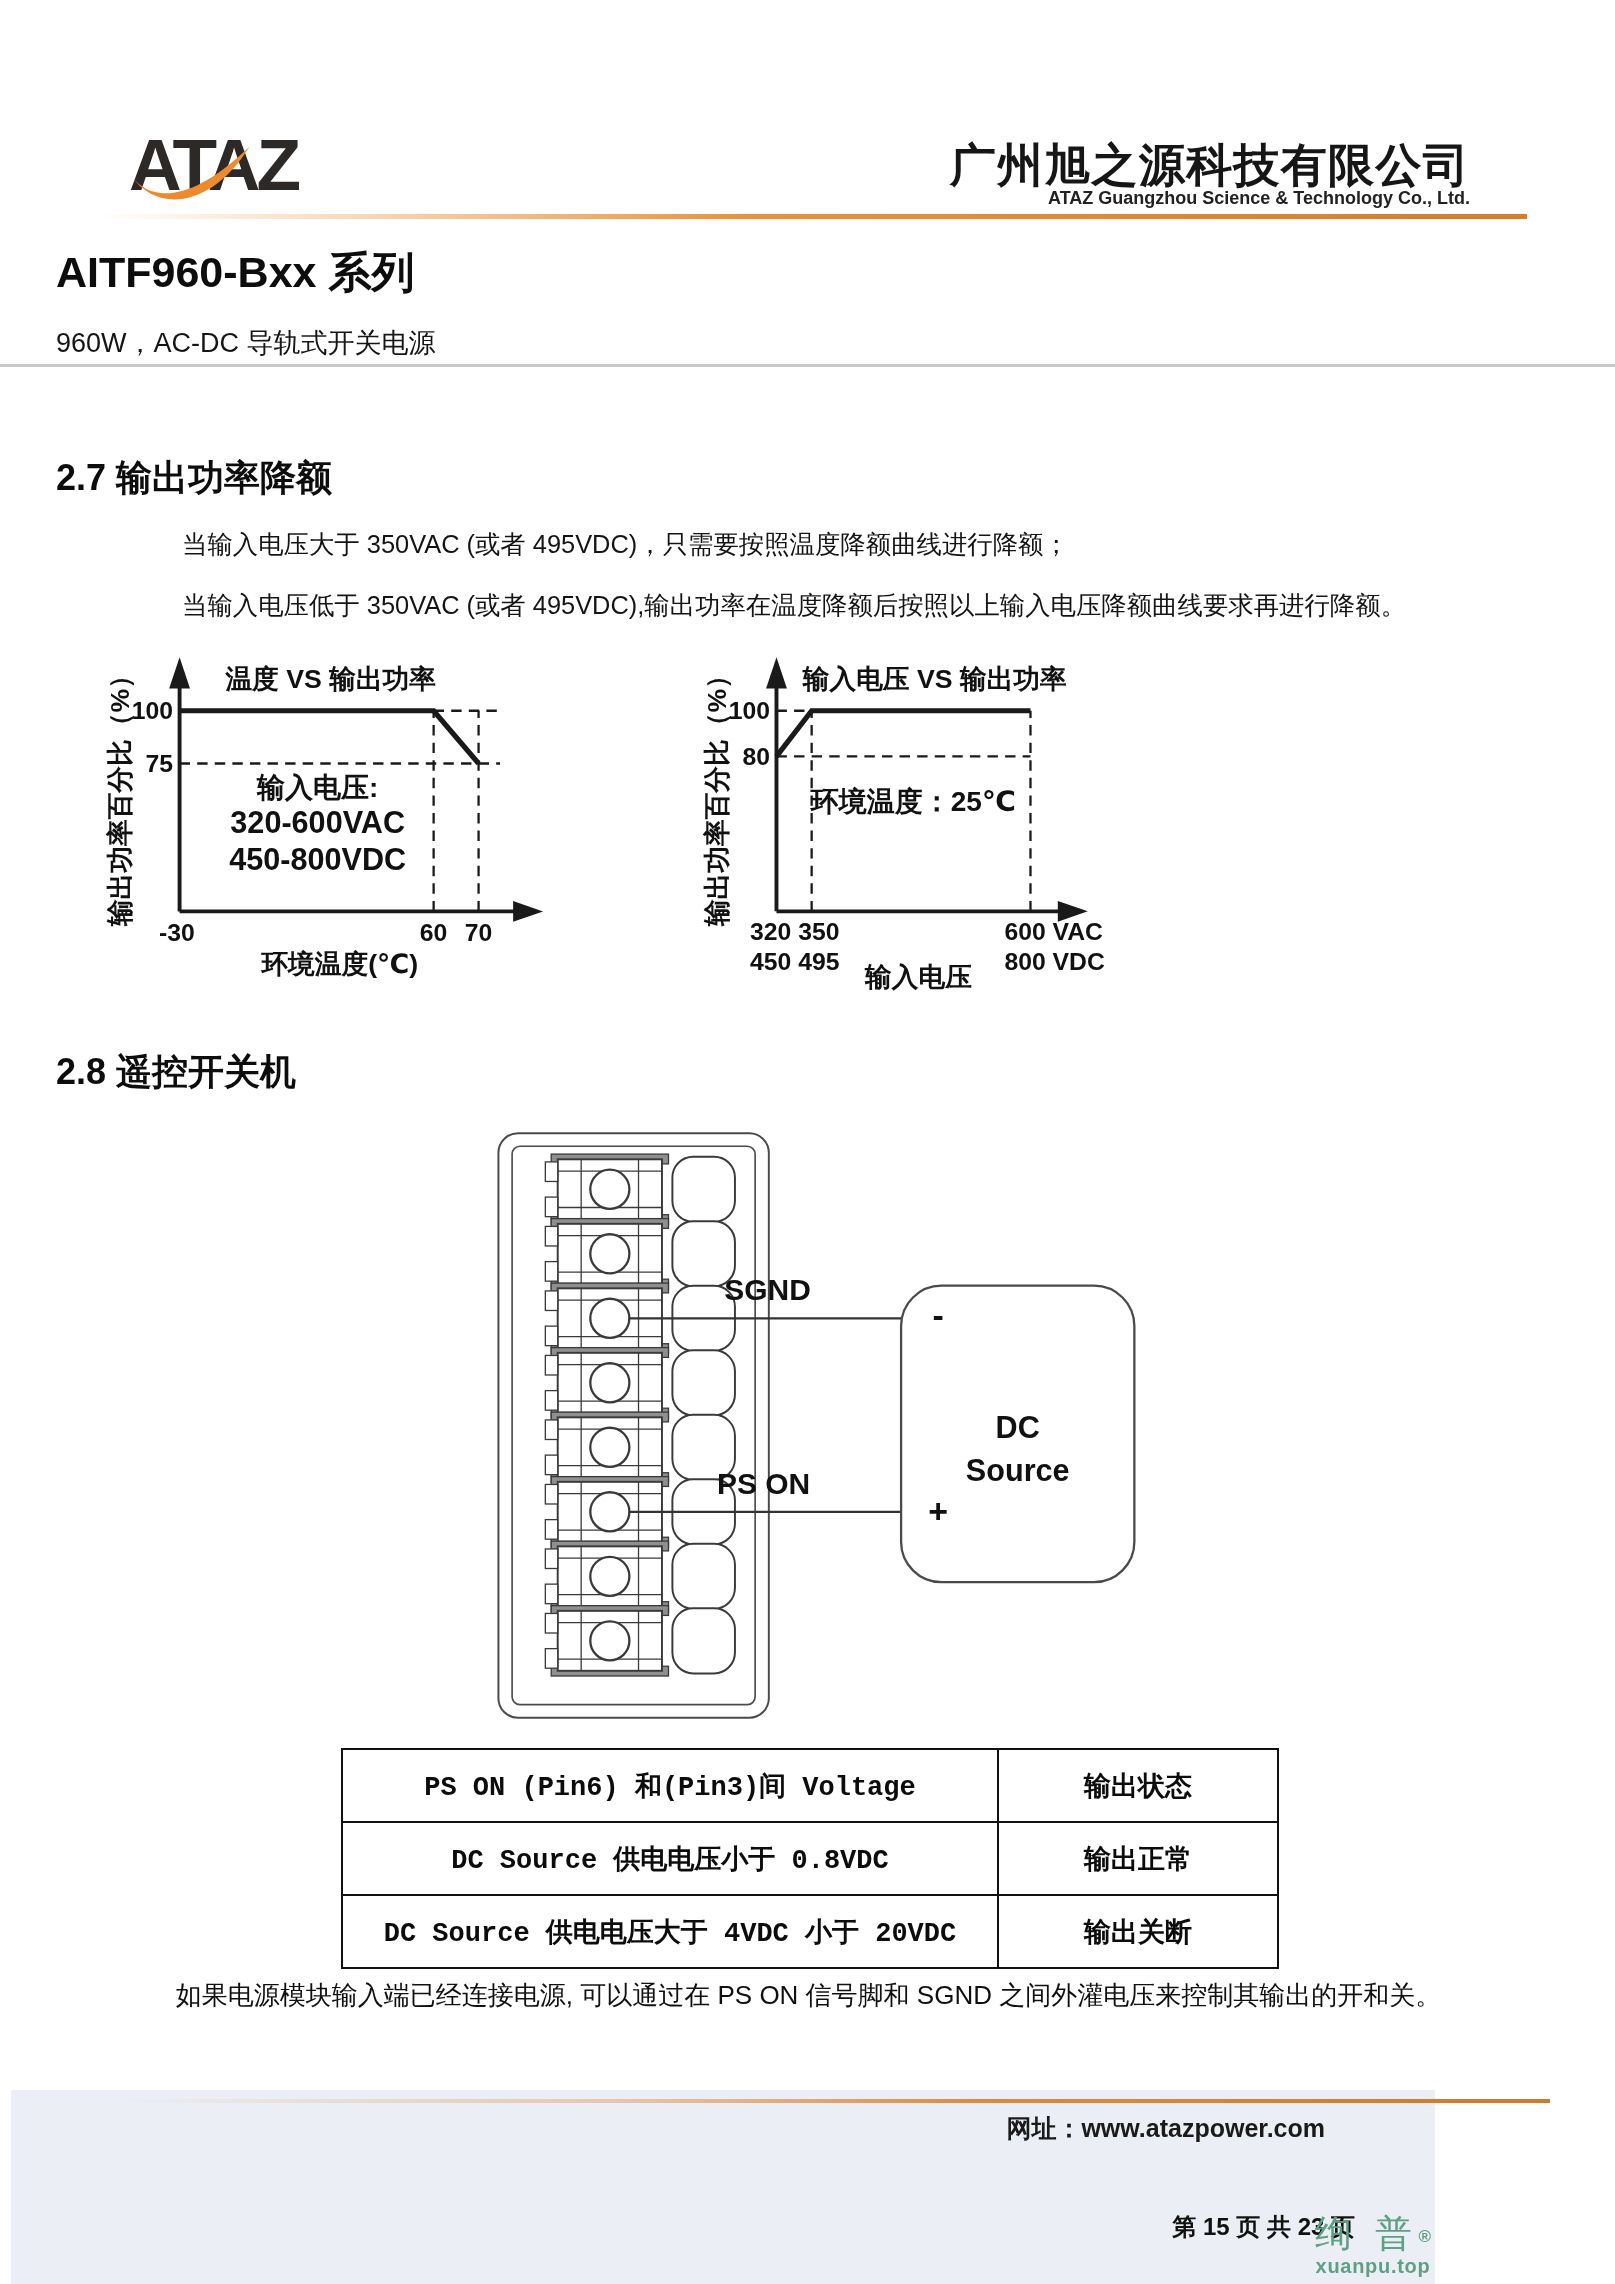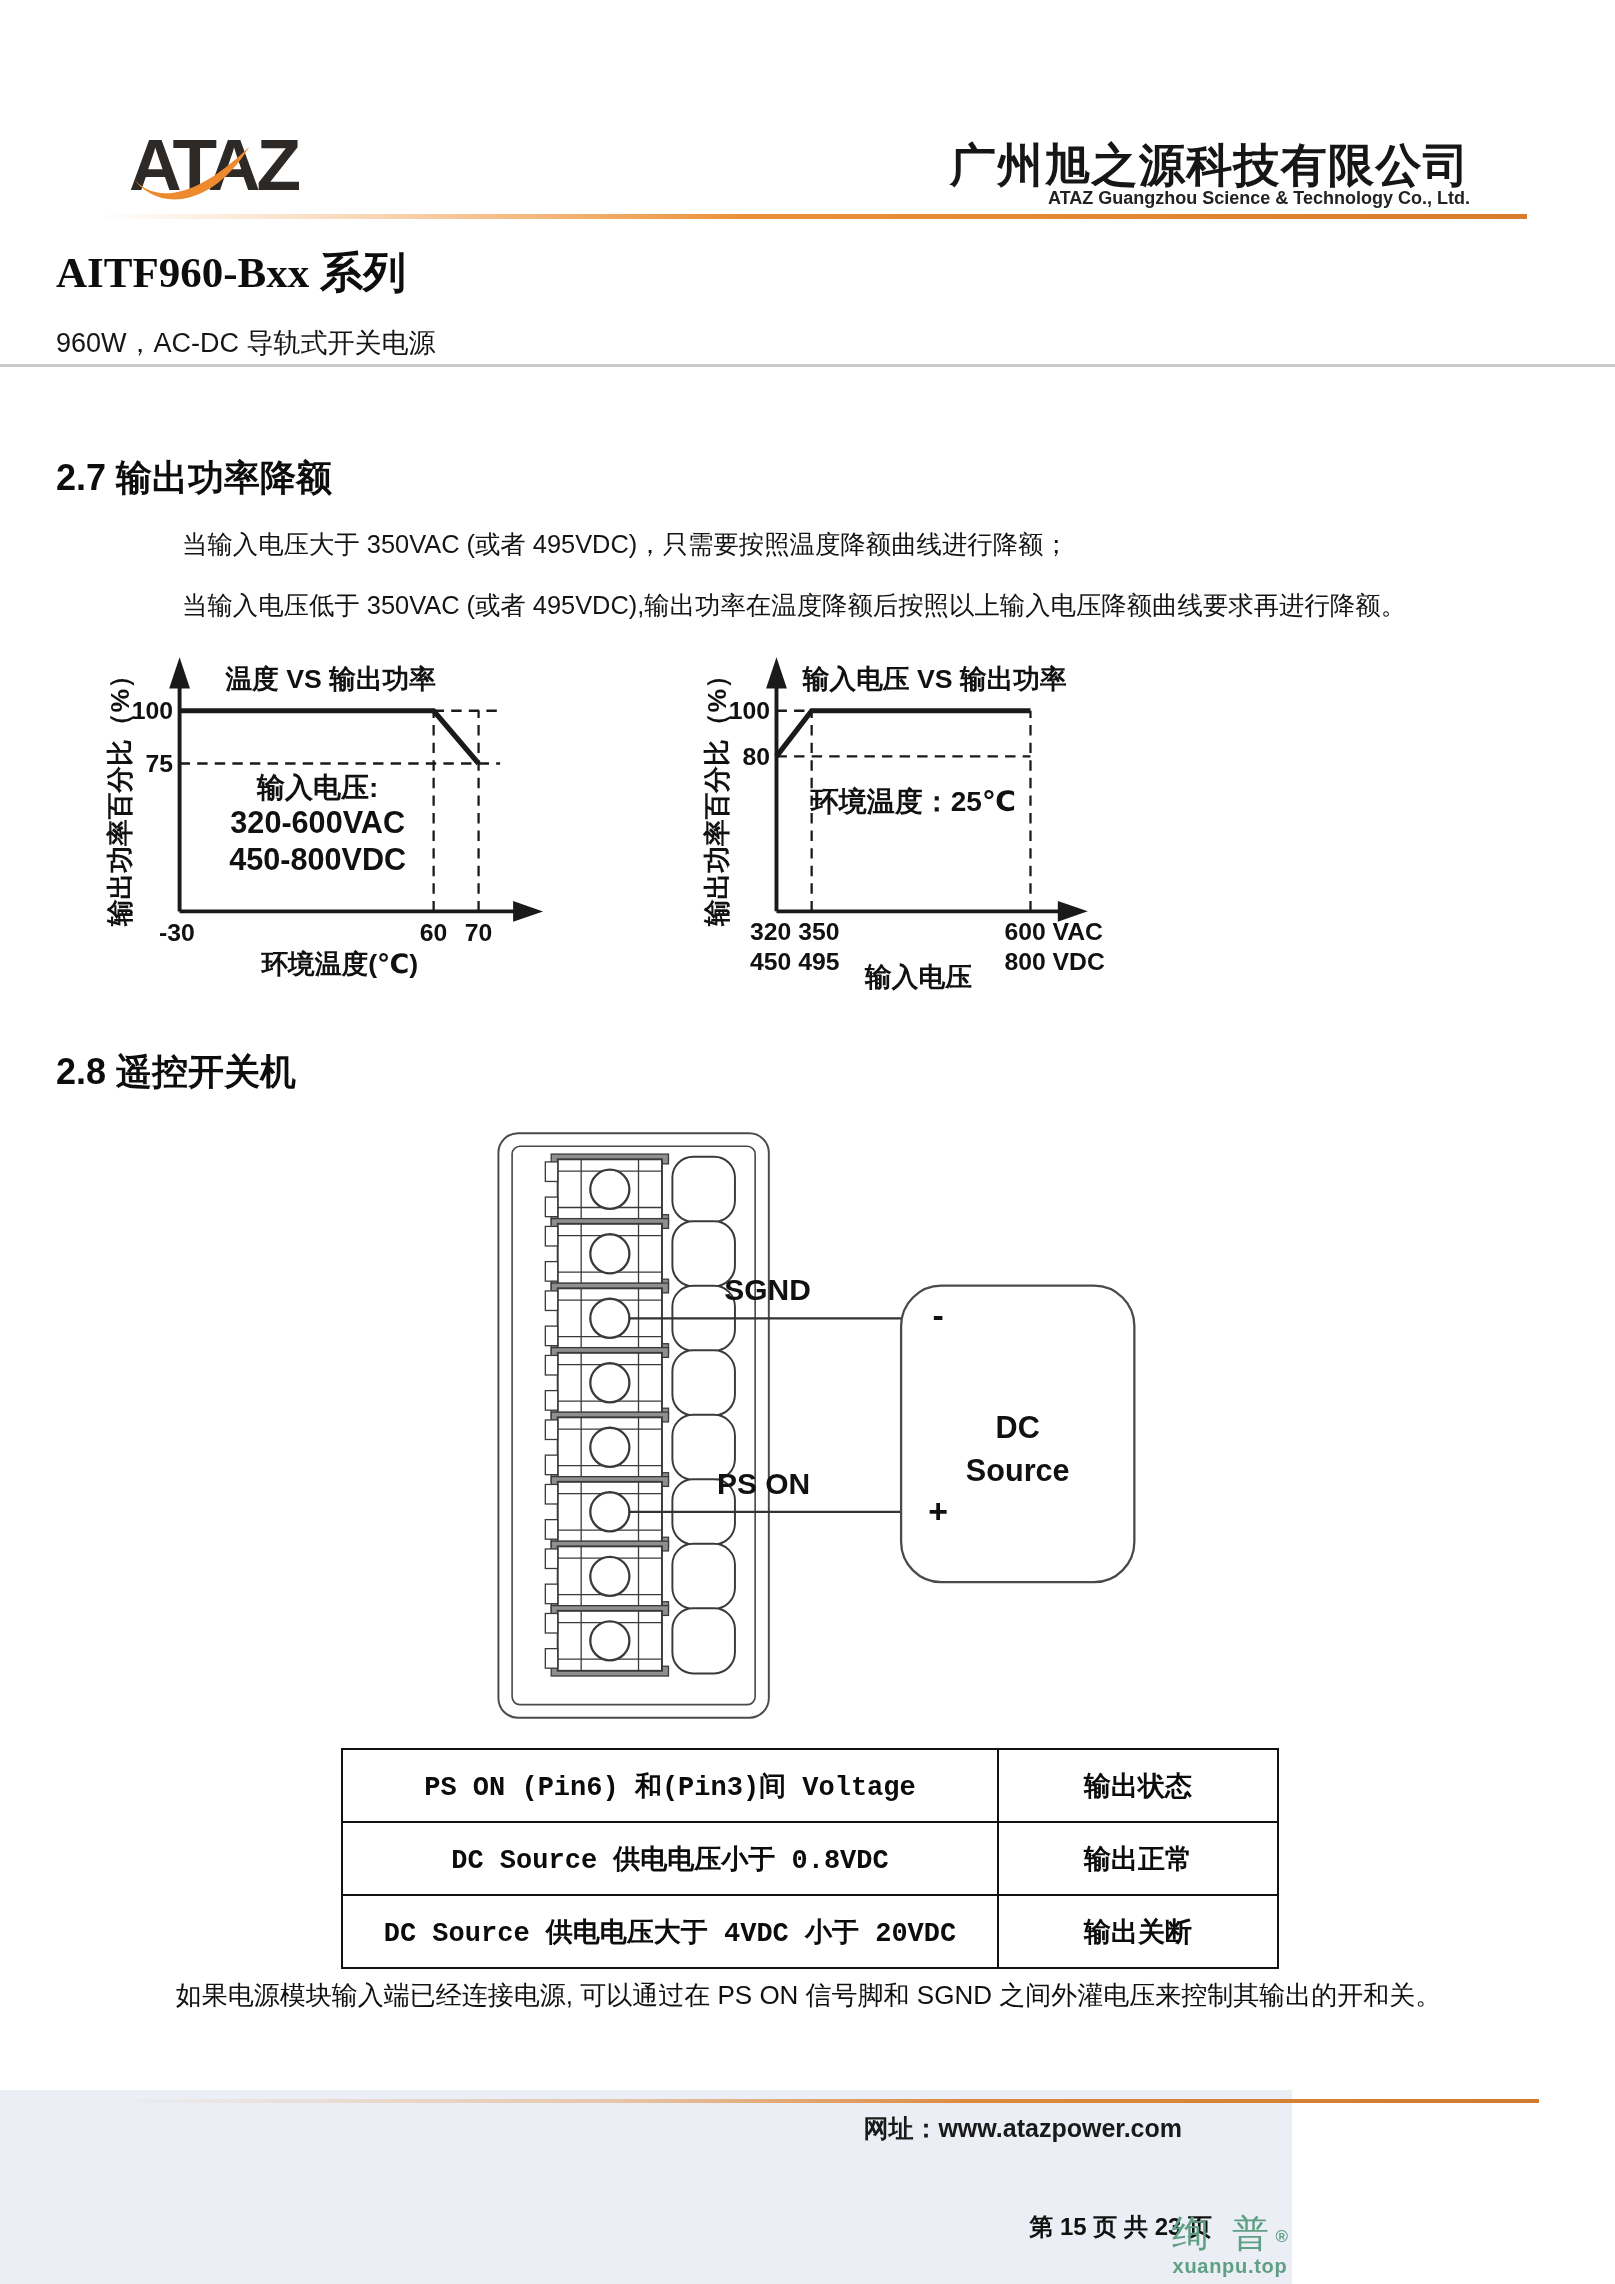--- a/index.html
+++ b/index.html
@@ -9,21 +9,21 @@
     font-family:"Liberation Sans","DejaVu Sans",sans-serif;color:#111;overflow:hidden;
   }
   .abs{position:absolute;}
   
   #logo-text{left:129px;top:128px;font-size:73px;font-weight:900;letter-spacing:-3.9px;color:#2d2926;line-height:1;}
   #logo-swoosh{left:128px;top:136px;width:134px;height:72px;}
   #company-cn{right:146px;top:135px;font-size:46px;font-weight:700;color:#161616;letter-spacing:1.3px;}
   #company-en{right:146px;top:188px;font-size:18px;font-weight:700;color:#222;margin-left:18px;}
   #header-accent{left:98px;top:214px;width:1429px;height:5.2px;
     background:linear-gradient(to right,rgba(236,145,56,0) 0%,rgba(236,145,56,.35) 18%,#ec9138 45%,#d97c2b 100%);}
-  #doc-title{left:56px;top:244px;font-size:43px;font-weight:800;color:#0d0d0d;font-family:Liberation Serif, serif;}
+  #doc-title{left:56px;top:244px;font-size:43px;font-weight:800;color:#0d0d0d;}
   #doc-subtitle{left:56px;top:325px;font-size:27px;font-weight:500;color:#151515;}
   #title-rule{left:0;top:364px;width:1616px;height:2.6px;background:#c9c9c9;}
   
   .section-heading{font-size:36px;font-weight:800;color:#0d0d0d;}
   #sec27-heading{left:56px;top:454px;}
   .body-para{font-size:25.4px;font-weight:500;color:#141414;margin-left:30px;}
   #sec27-para1{left:152px;top:528px;}
   #sec27-para2{left:152px;top:589px;width:1428px;}
   #sec28-heading{left:56px;top:1048px;}
   
@@ -35,21 +35,21 @@
   .ctitle{font-size:41px;font-weight:600;}
   .clabel{font-size:41px;font-weight:600;}
   .anno{font-weight:700;}
   
   #pson-table{left:341px;top:1748px;border-collapse:collapse;table-layout:fixed;font-family:Liberation Mono, monospace;}
   #pson-table td,#pson-table th{border:2px solid #111;text-align:center;vertical-align:middle;
     font-size:27px;font-weight:600;color:#0c0c0c;height:73px;padding:0 6.5px;}
   #pson-table{border:2.6px solid #111;}
   #note-line{left:59px;top:1978px;width:1499px;text-align:center;font-size:26px;font-weight:500;color:#101010;}
   
-  #footer{left:0;top:2090px;width:1292px;height:194px;background:#ebeef5;}
+  #footer{left:11px;top:2090px;width:1424px;height:194px;background:#ebeef5;}
   #footer-accent{left:108px;top:9px;width:1431px;height:3.9px;
     background:linear-gradient(to right,rgba(224,138,60,0) 0%,rgba(224,138,60,.4) 35%,#dd8a3f 60%,#cf7a2e 100%);position:absolute;}
   #footer-site{position:absolute;right:110px;top:22px;font-size:25px;font-weight:700;color:#1a1a1a;}
   #footer-page{position:absolute;right:80px;top:121px;font-size:24px;font-weight:600;color:#111;}
   #watermark{position:absolute;right:3.9px;top:125px;text-align:center;line-height:1;}
   #watermark .wm-cn{font-size:37px;font-weight:400;letter-spacing:6.5px;}
   #watermark .wm-reg{font-size:17px;font-weight:700;vertical-align:super;}
   #watermark .wm-site{font-size:20px;font-weight:700;margin-top:3.9px;letter-spacing:0.7px;}
 </style>
 </head>

